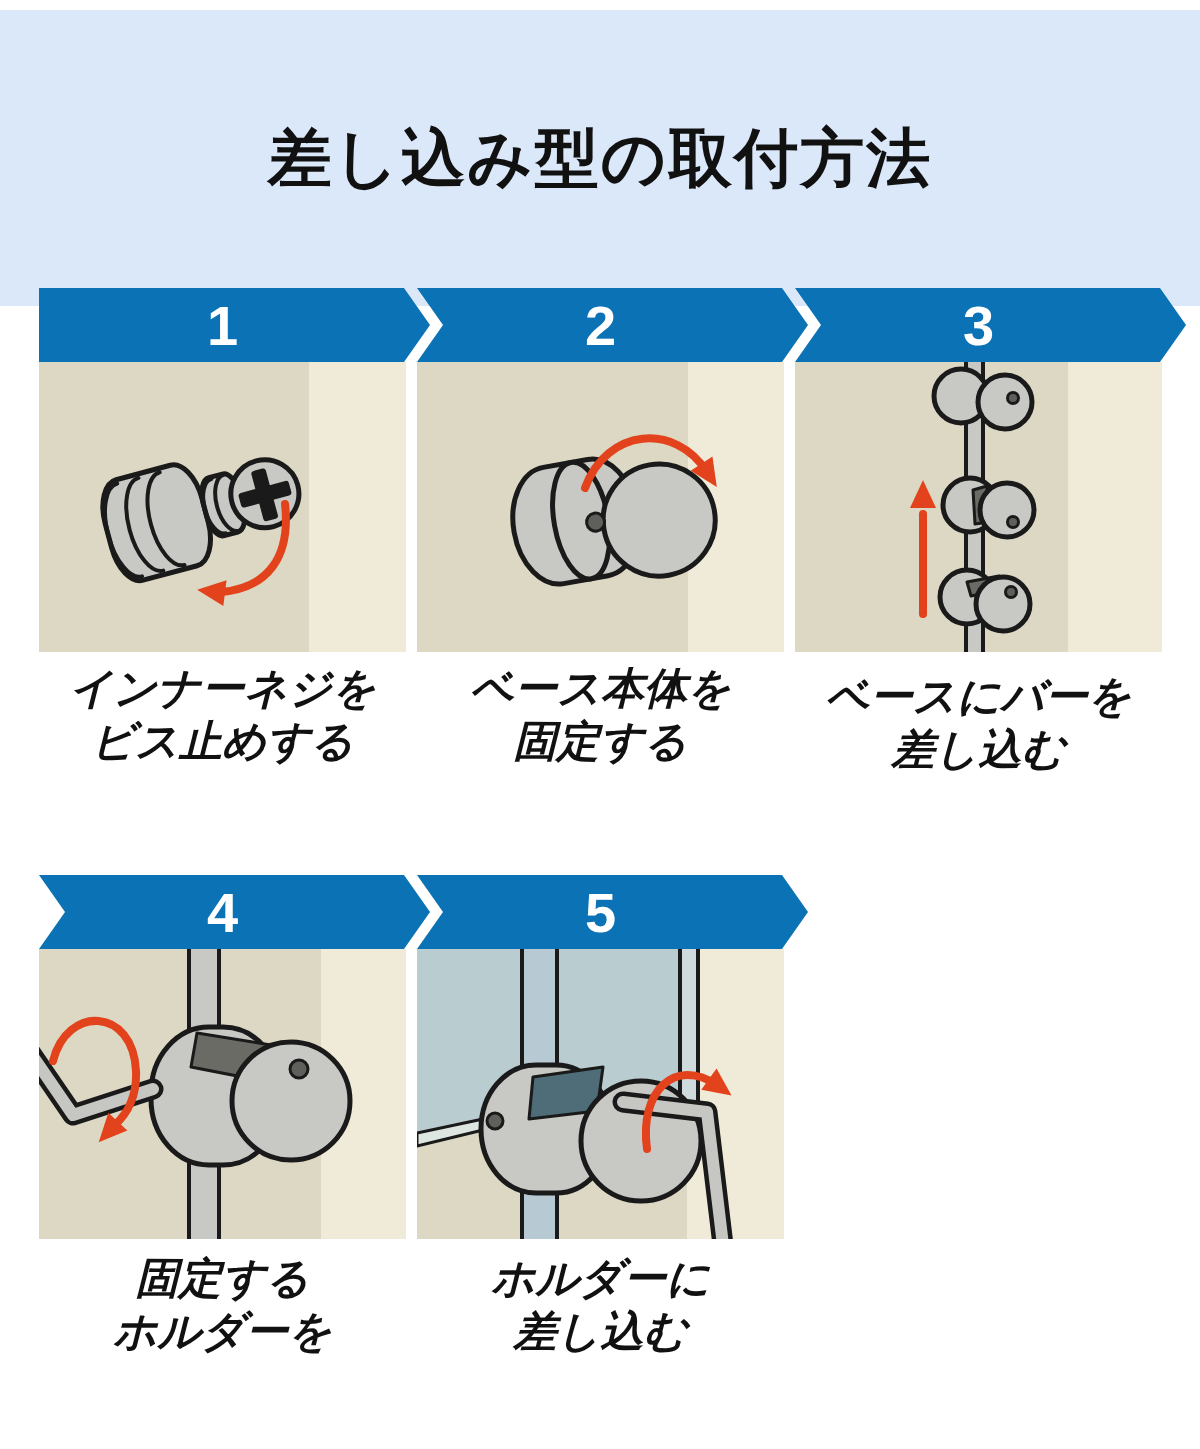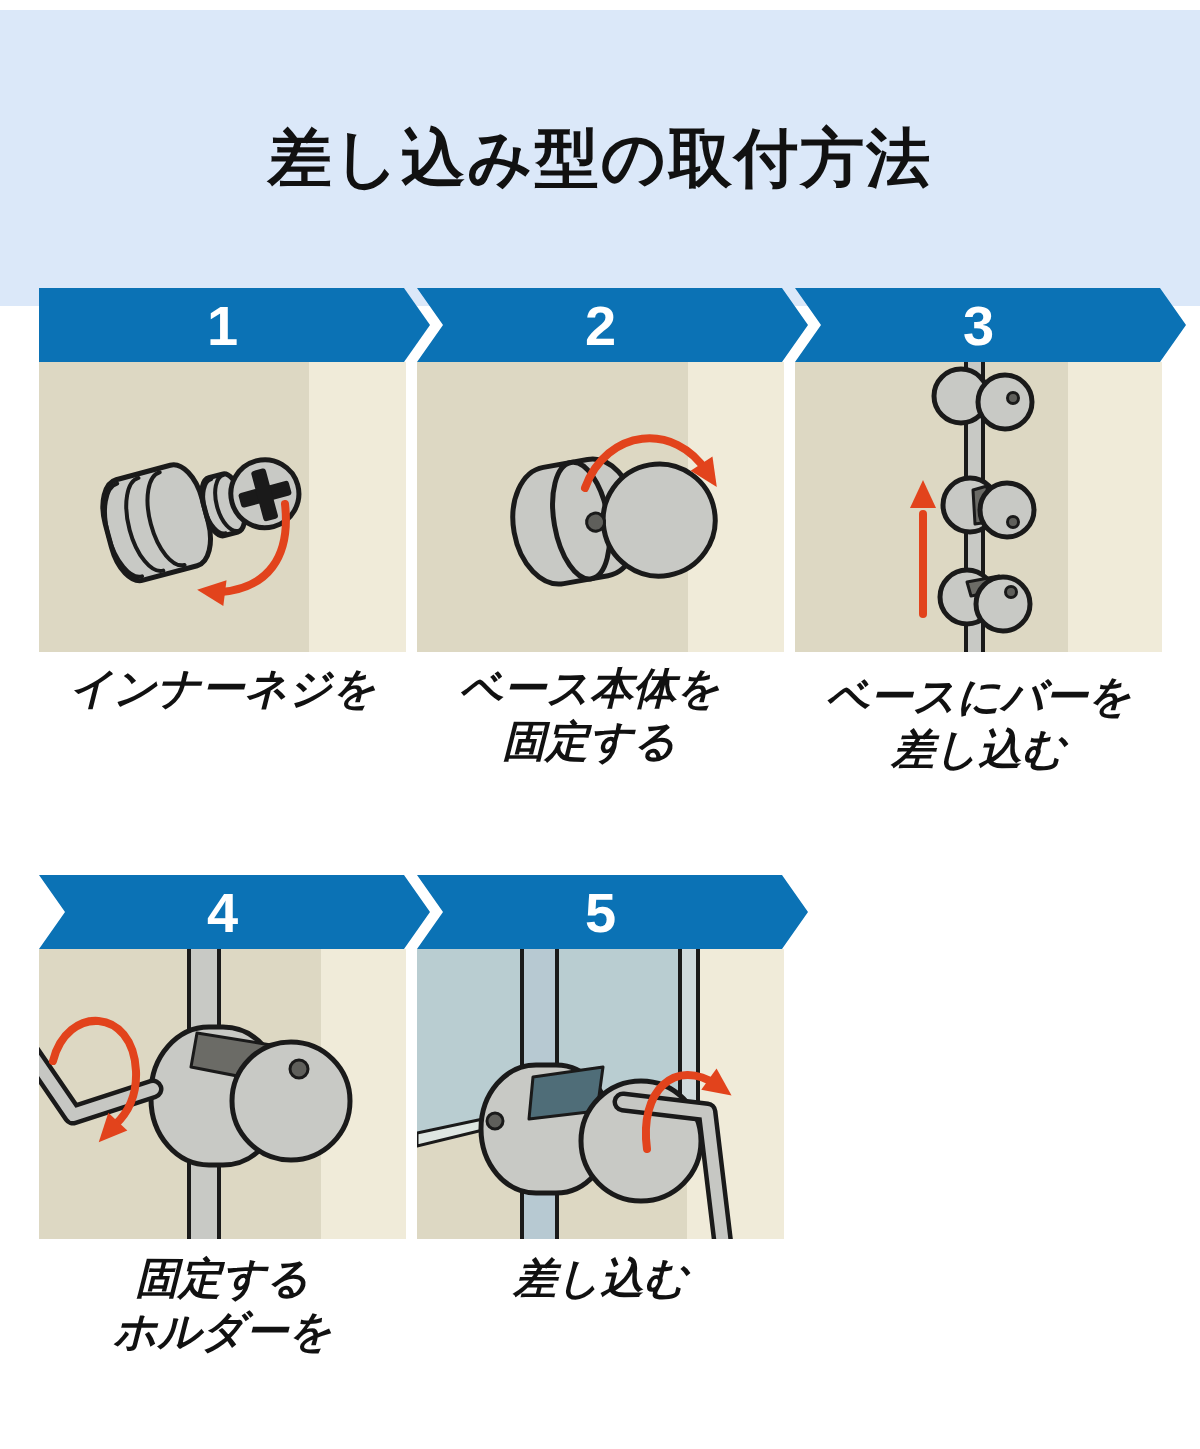--- a/index.html
+++ b/index.html
@@ -27,21 +27,21 @@
   .art svg{display:block;}
 
   .caption{position:absolute;width:367px;text-align:center;font-size:43px;line-height:53px;
     font-weight:bold;color:var(--text-ink);font-style:italic;}
 
   
   .b1{left:39px;top:288px;} .b2{left:417px;top:288px;} .b3{left:795px;top:288px;}
   .b4{left:39px;top:875px;} .b5{left:417px;top:875px;}
   .a1{left:39px;top:362px;} .a2{left:417px;top:362px;} .a3{left:795px;top:362px;}
   .a4{left:39px;top:949px;} .a5{left:417px;top:949px;}
-  .c1{left:39px;top:662px;} .c2{left:406px;top:662px;} .c3{left:795px;top:670px;}
+  .c1{left:39px;top:662px;} .c2{left:417px;top:662px;} .c3{left:795px;top:670px;}
   .c4{left:39px;top:1252px;} .c5{left:417px;top:1252px;}
 
   
   .f-dark{fill:var(--bg-dark-beige);} .f-light{fill:var(--bg-light-beige);}
   .metal{fill:var(--metal-gray);stroke:#1a1a1a;stroke-width:5;stroke-linejoin:round;}
   .metal-thin{fill:var(--metal-gray);stroke:#1a1a1a;stroke-width:4;stroke-linejoin:round;}
   .dot{fill:#5f5f5b;stroke:#1a1a1a;stroke-width:3;}
   .darkwedge{fill:var(--metal-dark);stroke:#1a1a1a;stroke-width:3;stroke-linejoin:round;}
   .tealwedge{fill:var(--glass-dark);stroke:#1a1a1a;stroke-width:3;stroke-linejoin:round;}
   .ink-line{fill:none;stroke:#1a1a1a;stroke-width:4;stroke-linecap:round;}
@@ -190,30 +190,32 @@
       </g>
       <g>
         <path class="oline" d="M230 200 C 222 142 258 108 300 136"></path>
         <path class="ohead" d="M18 0 L-10 -13 L-10 13 Z" transform="translate(300,136) rotate(36)"></path>
       </g>
     </svg>
   </div>
 
   <div class="caption c1">
     <div>インナーネジを</div>
+    <div>ビス止めする</div>
   </div>
   <div class="caption c2">
     <div>ベース本体を</div>
     <div>固定する</div>
   </div>
   <div class="caption c3">
     <div>ベースにバーを</div>
     <div>差し込む</div>
   </div>
   <div class="caption c4">
     <div>固定する</div>
     <div>ホルダーを</div>
   </div>
   <div class="caption c5">
+    <div>ホルダーに</div>
     <div>差し込む</div>
   </div>
 
 </div>
 
 </body></html>

